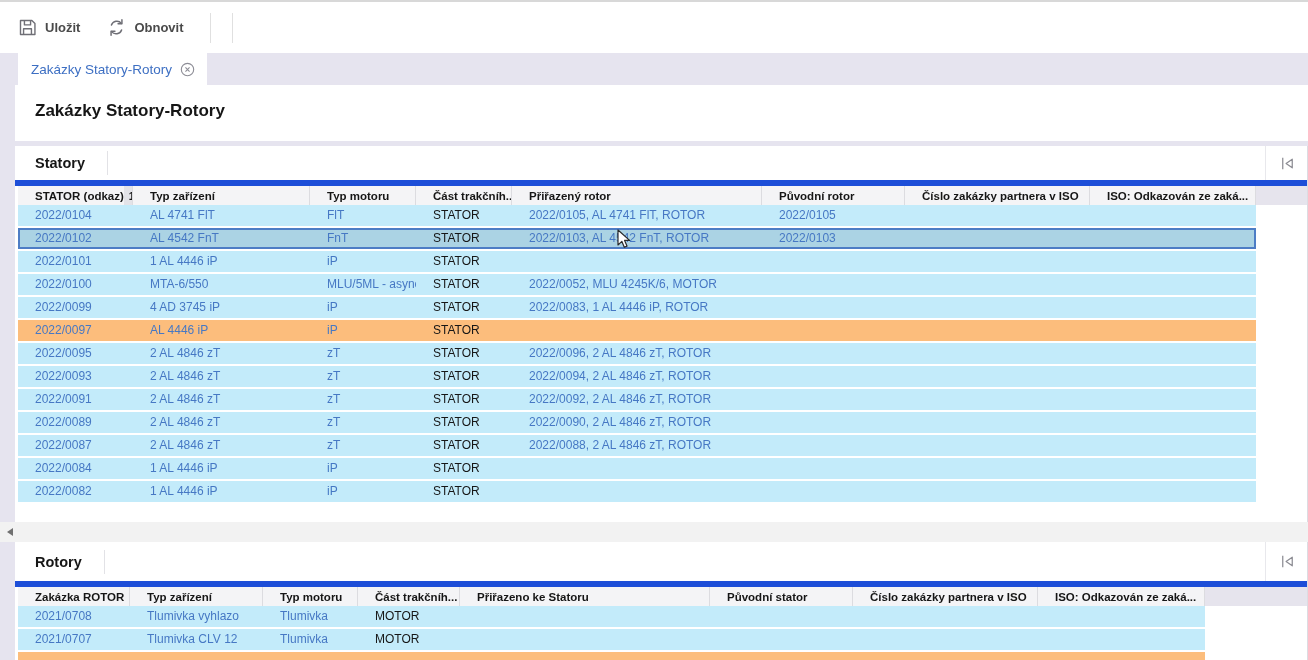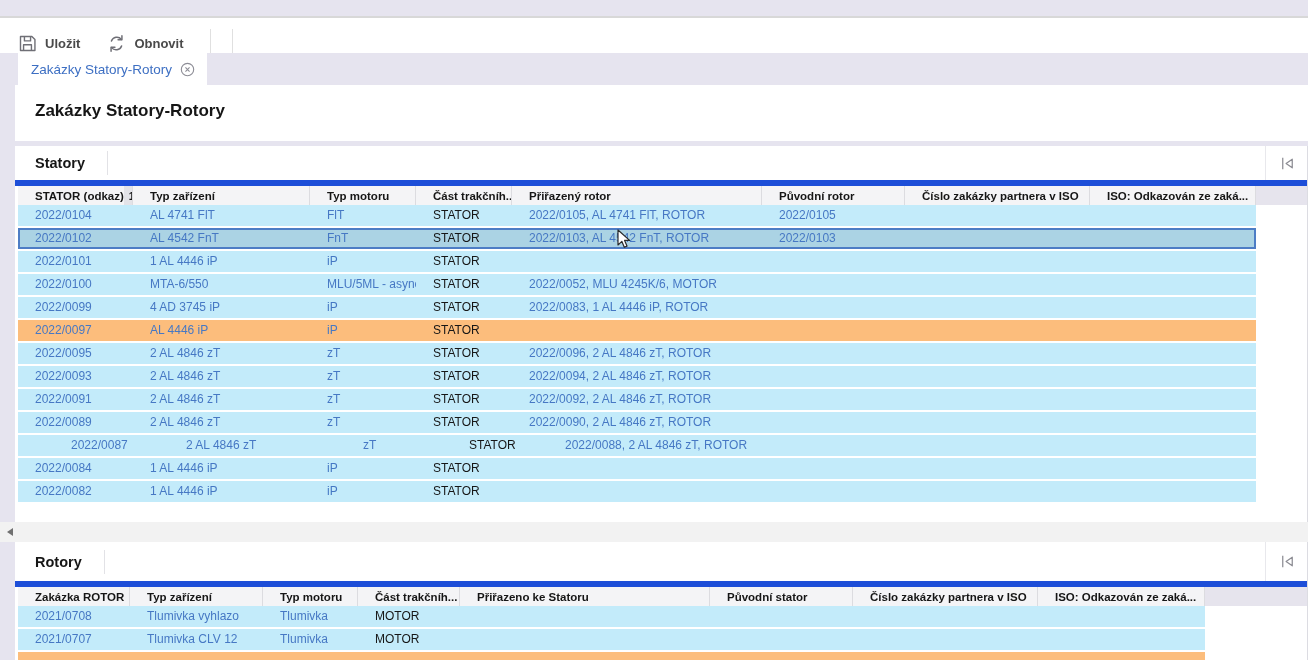--- a/index.html
+++ b/index.html
@@ -4,21 +4,21 @@
 <style>
   * { margin:0; padding:0; box-sizing:border-box; }
   html,body { width:1308px; height:660px; overflow:hidden; }
   body {
     font-family:"Liberation Sans","DejaVu Sans",sans-serif;
     background:#e6e4ef; color:#161616; position:relative;
   }
   .abs { position:absolute; }
 
   
-  .toolbar { left:0; top:16px; width:1308px; height:53px; background:#fff;
+  .toolbar { left:0; top:0; width:1308px; height:53px; background:#fff;
              border-top:2px solid #d8d8d8; display:flex; align-items:center; padding-left:17px; }
   .tb-btn { display:flex; align-items:center; gap:7px; background:none; border:none;
             font-family:inherit; font-size:13px; font-weight:600; color:#4a4a4a; cursor:pointer; margin-right:26px; }
   .tb-divider { width:1px; height:30px; background:#e0e0e0; margin-right:21px; }
 
   
   .tabstrip { left:0; top:53px; width:1308px; height:32px; background:#e6e4ef; padding-left:18px; display:flex; }
   .tab { height:32px; background:#fff; display:flex; align-items:center; gap:8px;
          padding:0 12px 0 13px; font-size:13.5px; color:#3d6fc3; cursor:pointer; }
   .tab-close { display:flex; align-items:center; }
@@ -248,21 +248,21 @@
       <div class="row s-cols" style="display:grid;">
         <div class="cell link">2022/0089</div>
         <div class="cell link">2 AL 4846 zT</div>
         <div class="cell link">zT</div>
         <div class="cell plain">STATOR</div>
         <div class="cell link">2022/0090, 2 AL 4846 zT, ROTOR</div>
         <div class="cell link"></div>
         <div class="cell"></div>
         <div class="cell"></div>
       </div>
-      <div class="row s-cols" style="display:grid;padding-left:36px;">
+      <div class="row s-cols" style="display:grid;">
         <div class="cell link">2022/0087</div>
         <div class="cell link">2 AL 4846 zT</div>
         <div class="cell link">zT</div>
         <div class="cell plain">STATOR</div>
         <div class="cell link">2022/0088, 2 AL 4846 zT, ROTOR</div>
         <div class="cell link"></div>
         <div class="cell"></div>
         <div class="cell"></div>
       </div>
       <div class="row s-cols" style="display:grid;">

